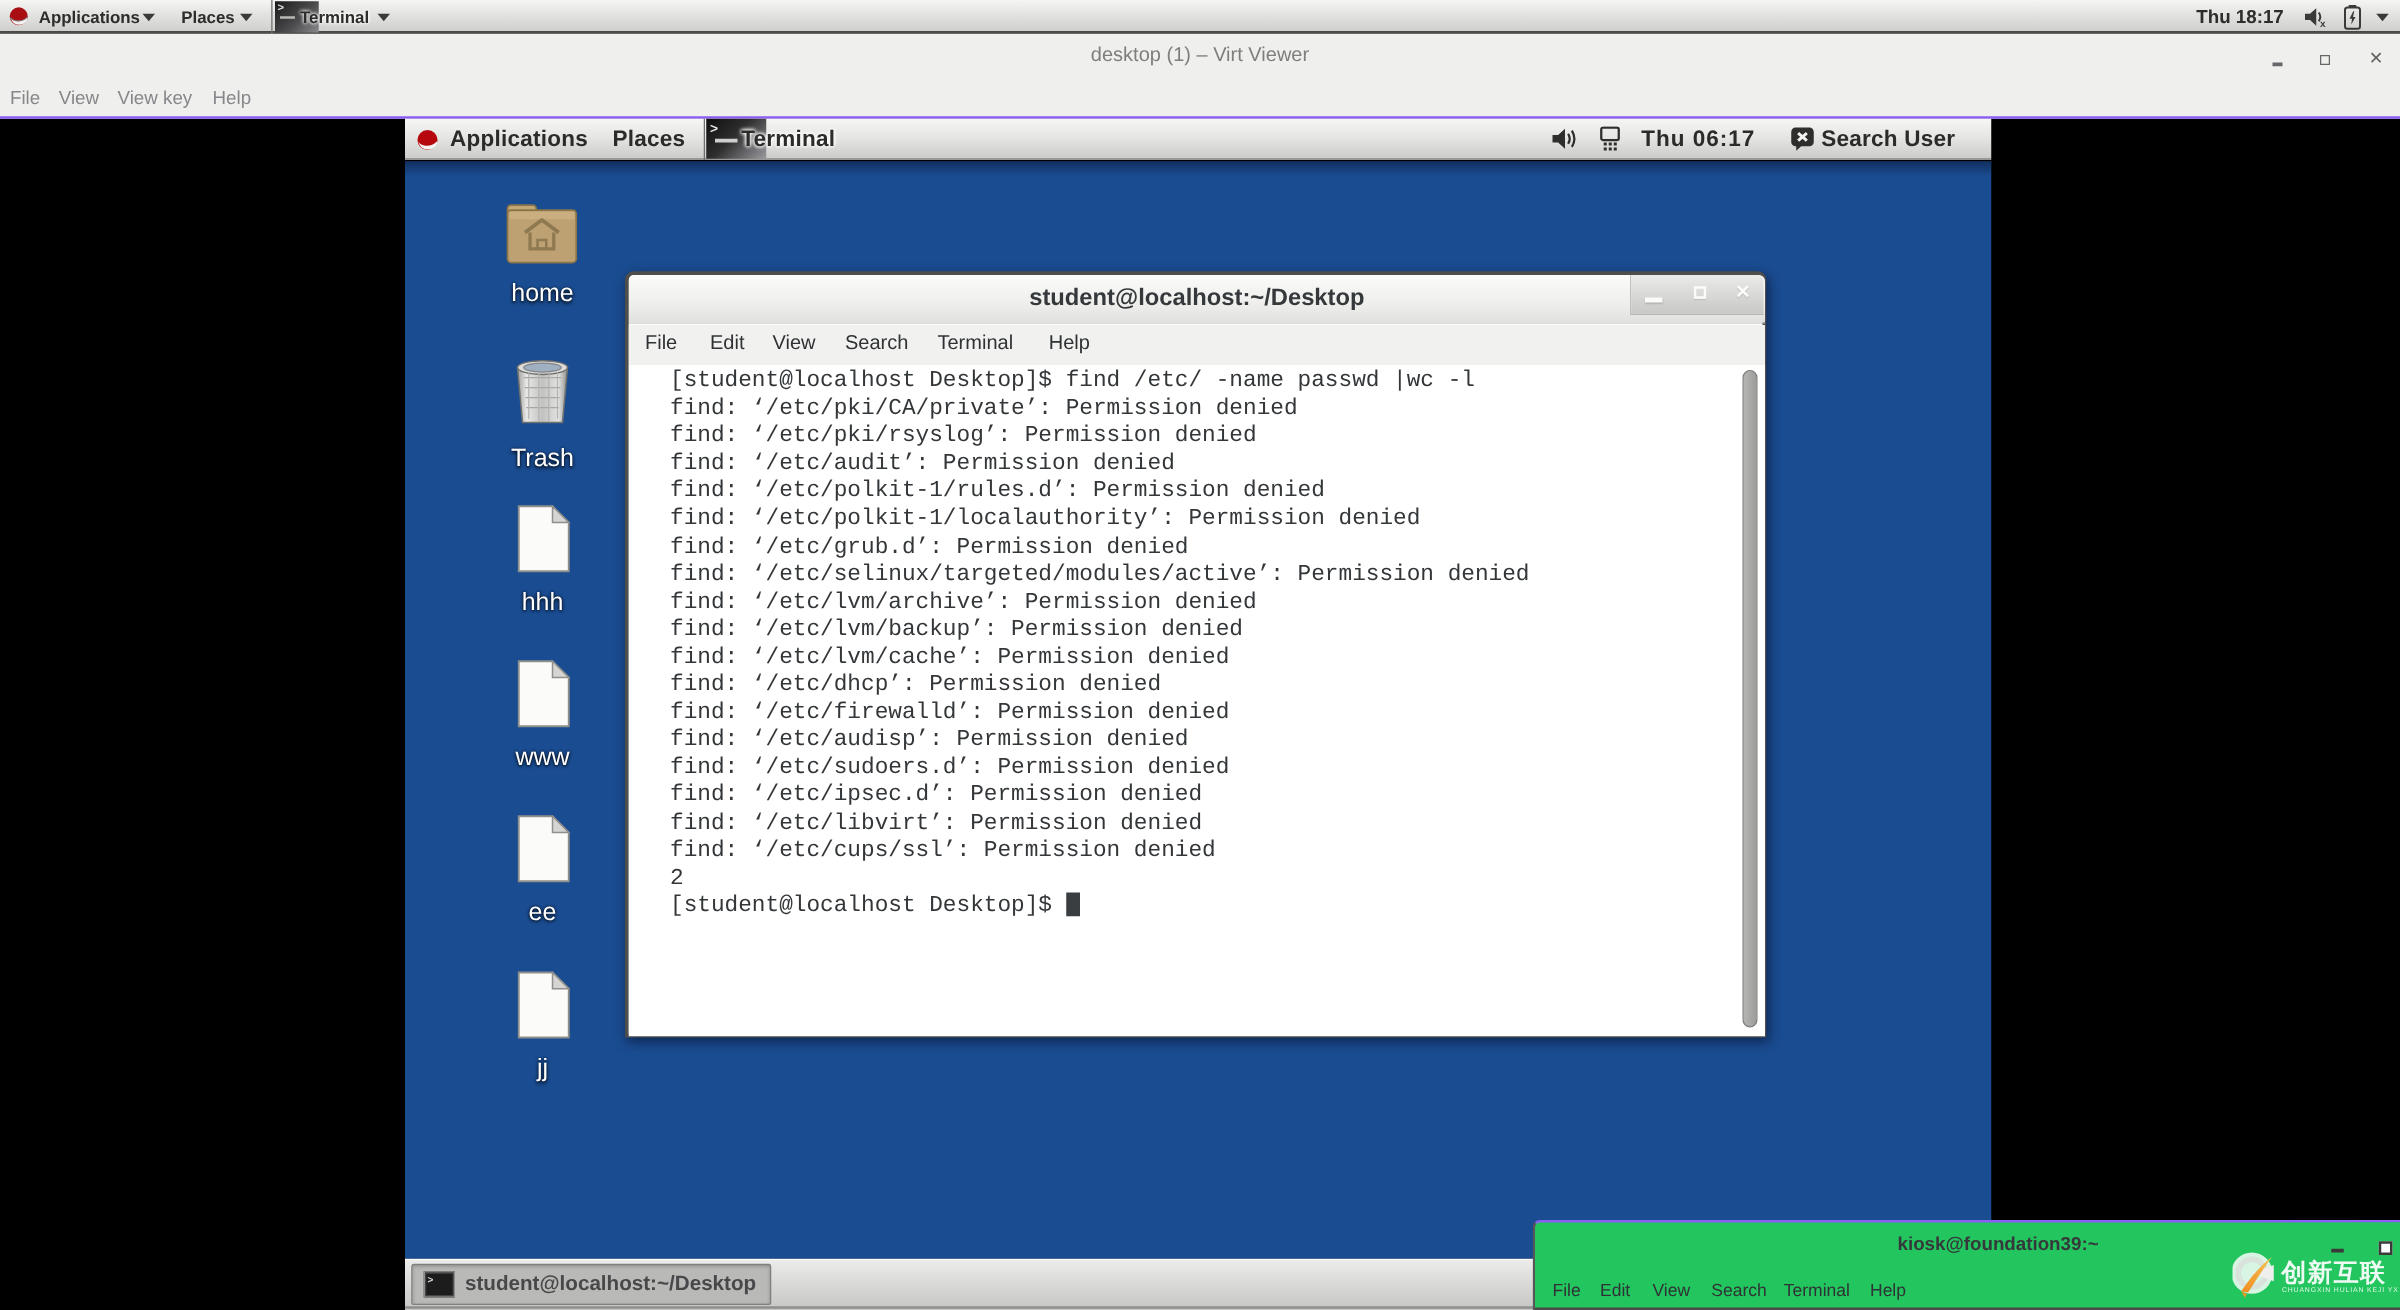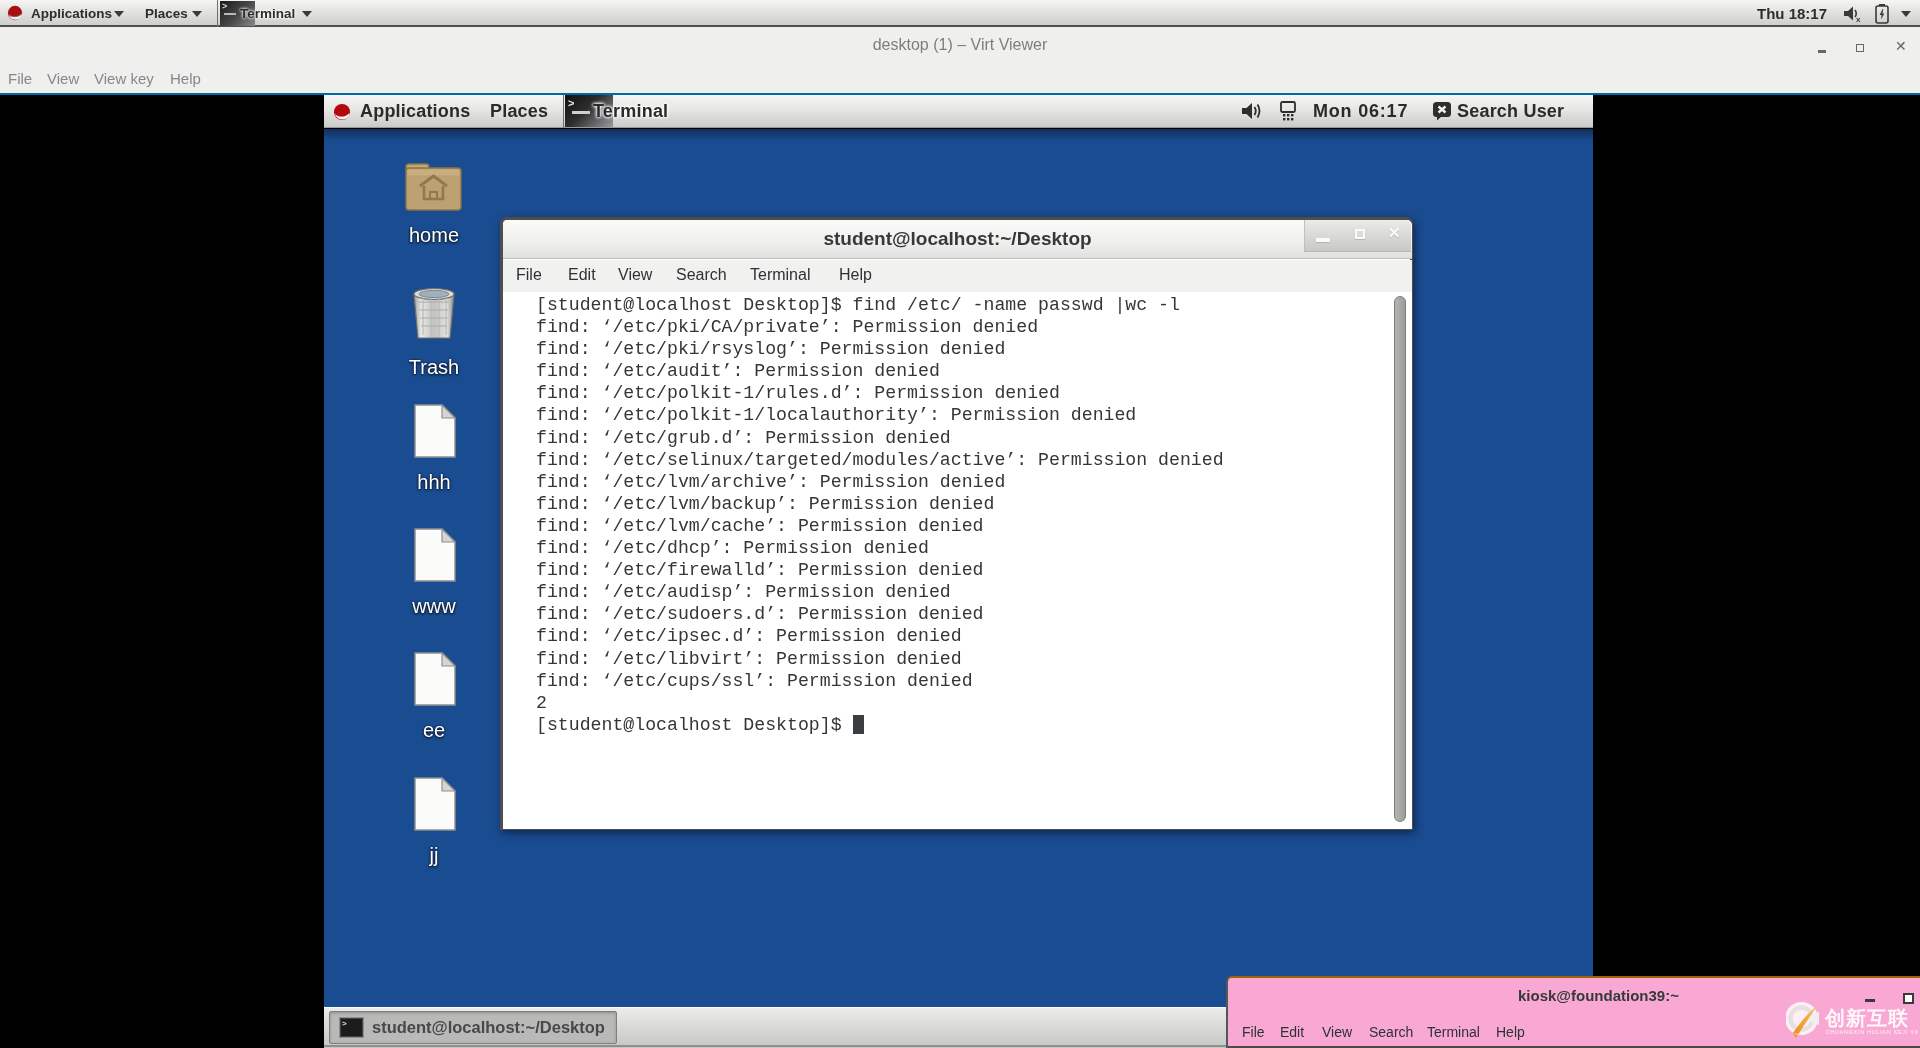--- a/index.html
+++ b/index.html
@@ -10,21 +10,21 @@
   #hostbar { left:0; top:0; width:1920px; height:27px;
     background:linear-gradient(#f5f5f3, #e3e3e1 45%, #cfcfcd);
     border-bottom:2px solid #4e4e4c; }
   .hb-t { position:absolute; top:4px; height:19px; line-height:19px;
     font-size:13.5px; font-weight:bold; color:#2d2d2b; }
   .caret { position:absolute; top:11px; width:0; height:0;
     border-left:5px solid transparent; border-right:5px solid transparent;
     border-top:6px solid #3a3a38; }
   
   #vvband { left:0; top:27px; width:1920px; height:68px; background:#efefed;
-    border-bottom:2px solid #0369a1; }
+    border-bottom:2px solid #8b5cf6; }
   #vvtitle { position:absolute; left:0; top:9px; width:100%; text-align:center;
     font-size:16px; color:#7e7e7c; }
   .vvbtn { position:absolute; color:#61615f; font-size:14px; }
   .vvmenu { position:absolute; top:43px; font-size:15px; color:#87878b; }
   
   #guestbar { left:324px; top:95px; width:1269px; height:33px;
     background:linear-gradient(#f6f6f4, #e6e6e4 45%, #cbcbc9);
     border-bottom:1px solid #989896; }
   .gb-t { position:absolute; top:5px; height:22px; line-height:22px;
     font-size:18px; letter-spacing:0.2px; font-weight:bold; color:#2b2b29; }
@@ -55,22 +55,22 @@
   #taskbar { left:324px; top:1007px; width:1269px; height:41px;
     background:linear-gradient(#ececea, #d6d6d4 55%, #c6c6c4);
     border-top:1px solid #fbfbf9; }
   #taskbtn { position:absolute; left:5px; top:3px; width:288px; height:33px;
     background:#b9b9b7; border:1px solid #7f7f7d; border-radius:2px;
     box-shadow:inset 0 1px 3px rgba(0,0,0,.25); }
   #taskbtn span { position:absolute; left:42px; top:6px; font-size:16.5px;
     font-weight:bold; color:#48484a; }
   #taskline { position:absolute; left:0; top:37px; width:1269px; height:2px; background:#8f8f8d; }
   
-  #kiosk { left:1226px; top:976px; width:694px; height:72px; background:#f9a8d4;
-    border-left:2px solid #55555b; border-top:2px solid #a16207;
+  #kiosk { left:1226px; top:976px; width:694px; height:72px; background:#22c55e;
+    border-left:2px solid #55555b; border-top:2px solid #8b5cf6;
     border-radius:6px 0 0 0; }
   #kiosktitle { position:absolute; left:290px; top:9px;
     font-size:15px; font-weight:bold; color:#36393b; }
   .km { position:absolute; top:46px; font-size:14px; color:#2f3234; }
   #kioskline { position:absolute; left:0; top:68px; width:692px; height:2px; background:#4a4a48; }
 </style>
 </head>
 <body>
 
 <div class="abs" id="hostbar">
@@ -145,21 +145,21 @@
   </svg>
   <svg class="abs" style="left:954px;top:6px" width="20" height="21" viewBox="0 0 20 21">
     <rect x="3" y="1" width="14" height="10" rx="1.5" fill="none" stroke="#2e2e2c" stroke-width="1.8"></rect>
     <rect x="5" y="13" width="2.4" height="2.4" fill="#2e2e2c"></rect>
       <rect x="9" y="13" width="2.4" height="2.4" fill="#2e2e2c"></rect>
       <rect x="13" y="13" width="2.4" height="2.4" fill="#2e2e2c"></rect>
     <rect x="5" y="17" width="2.4" height="2.4" fill="#2e2e2c"></rect>
       <rect x="9" y="17" width="2.4" height="2.4" fill="#2e2e2c"></rect>
       <rect x="13" y="17" width="2.4" height="2.4" fill="#2e2e2c"></rect>
   </svg>
-  <span class="gb-t" style="left:989px;letter-spacing:0.8px">Mon 06:17</span>
+  <span class="gb-t" style="left:989px;letter-spacing:0.8px">Thu 06:17</span>
   <svg class="abs" style="left:1108px;top:6px" width="20" height="20" viewBox="0 0 20 20">
     <rect x="1" y="1" width="18" height="15" rx="3.5" fill="#2e2e2c"></rect>
     <polygon points="5,15 5,19.5 10,15" fill="#2e2e2c"></polygon>
     <path d="M6.5 5.5 L13.5 11.5 M13.5 5.5 L6.5 11.5" stroke="#f2f2f0" stroke-width="2.4"></path>
   </svg>
   <span class="gb-t" style="left:1133px">Search User</span>
 </div>
 
 <svg class="abs" style="left:403px;top:159px" width="60" height="54" viewBox="0 0 60 54">
   <path d="M3 8 a3 3 0 0 1 3-3 h17 a3 3 0 0 1 3 3 v3 h-23 z" fill="#c3a876" stroke="#8a744a" stroke-width="1.4"></path>

